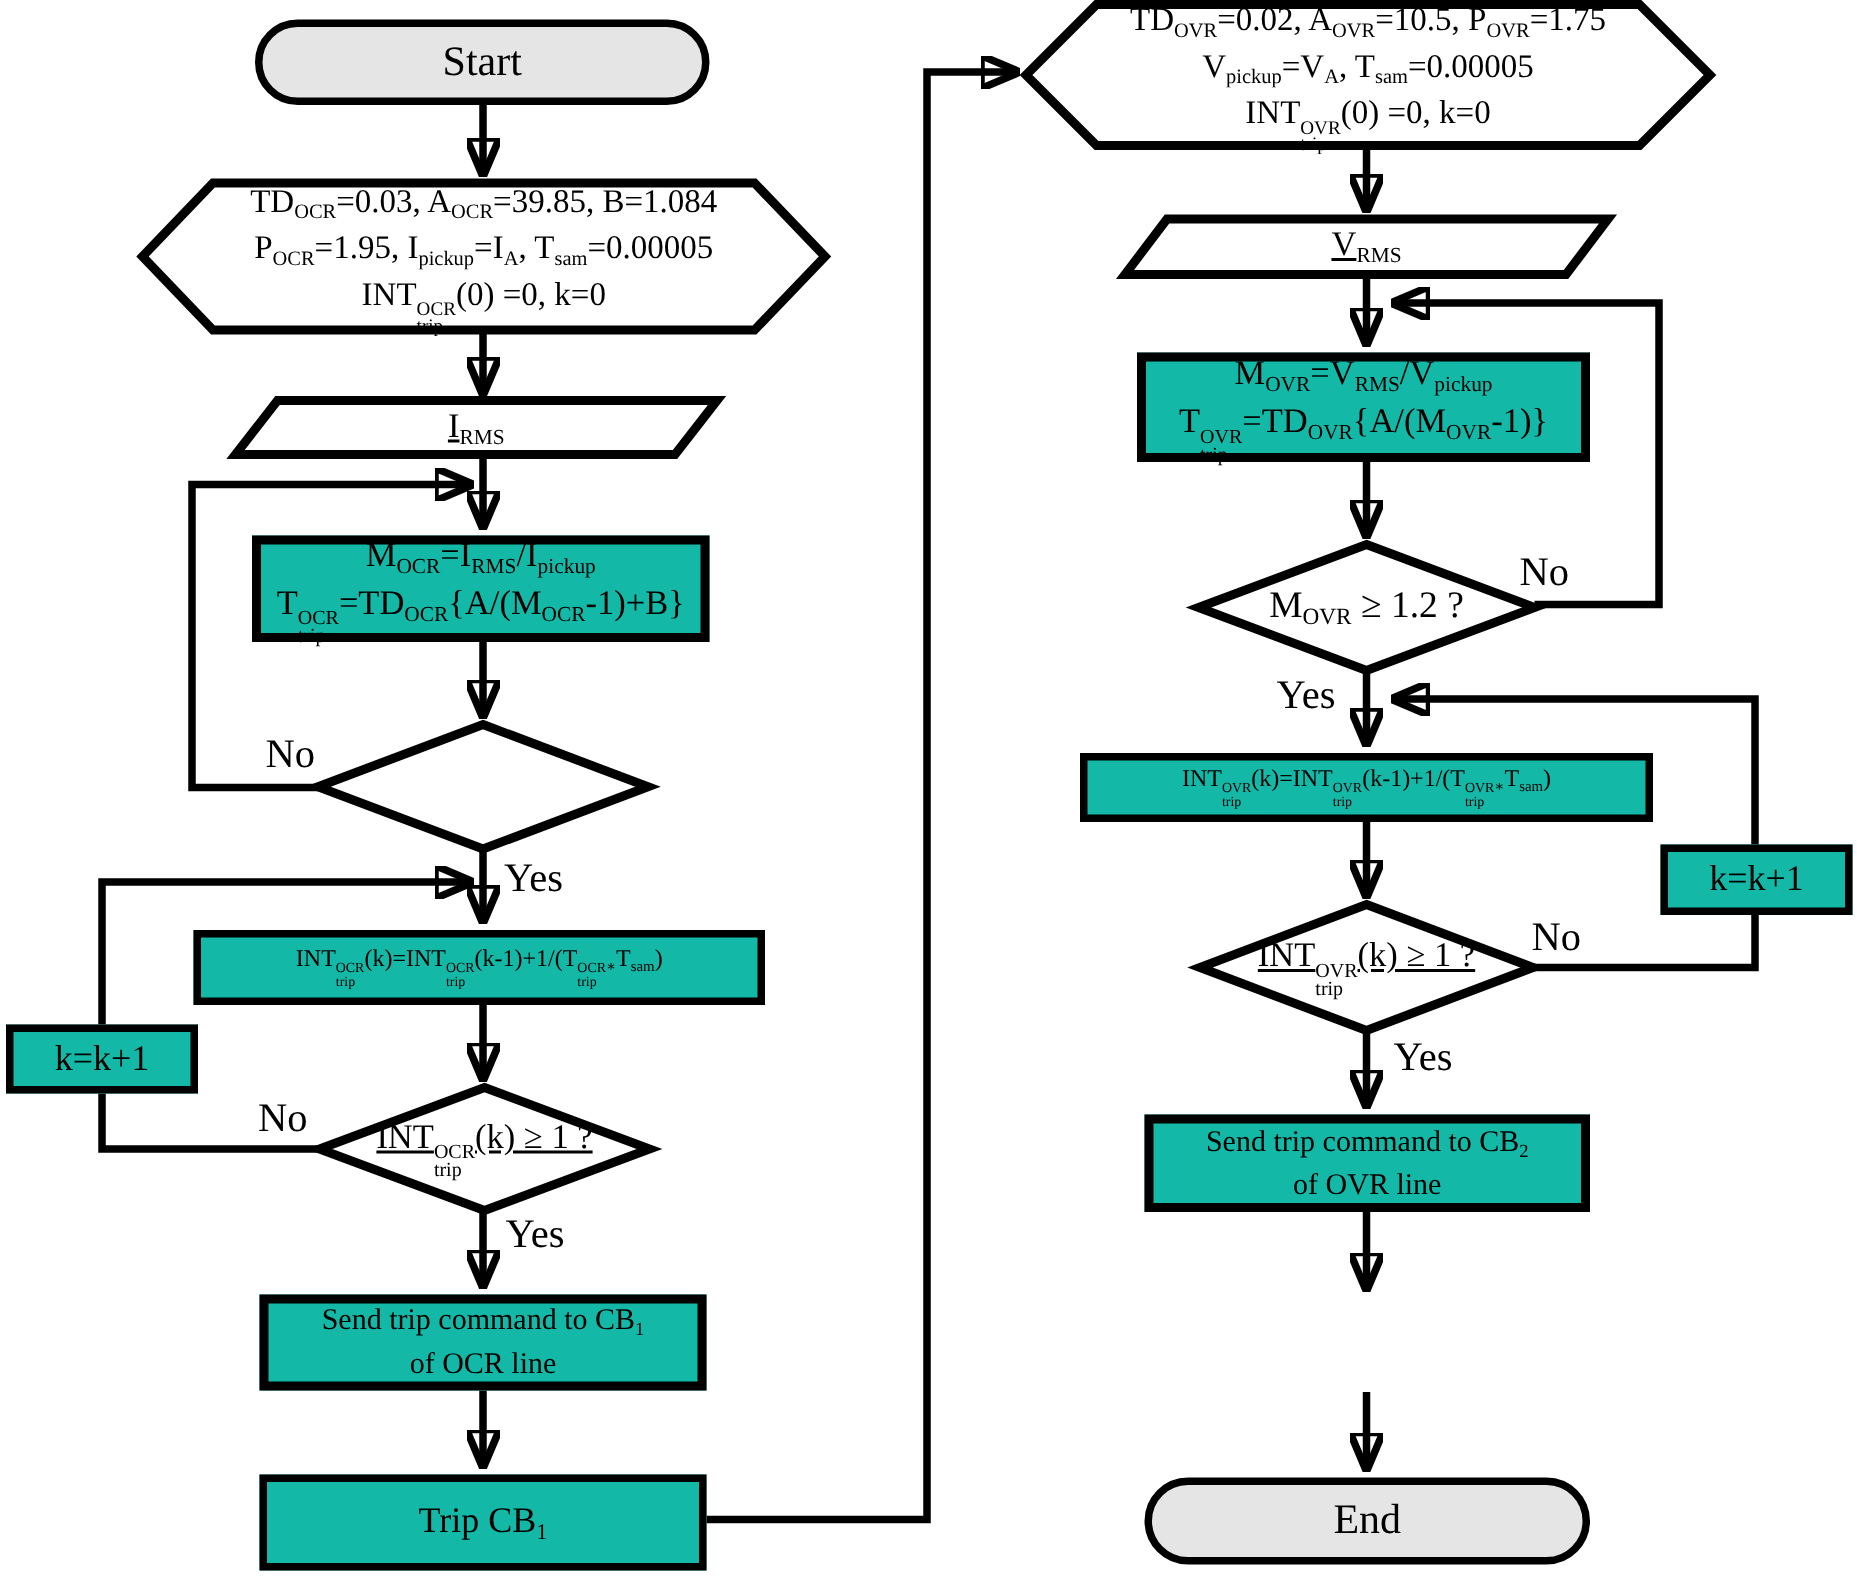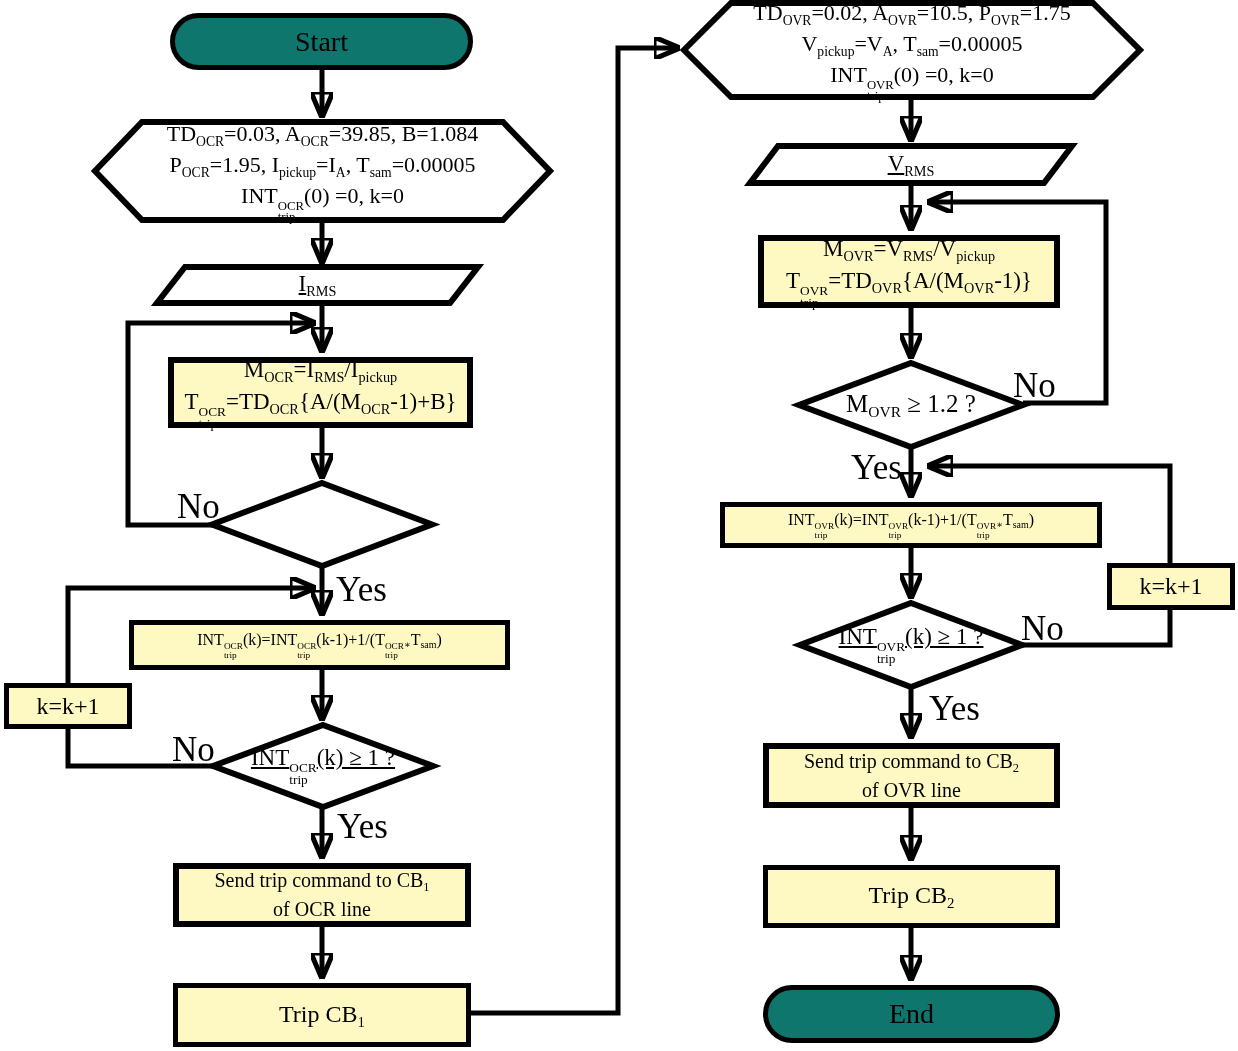--- a/index.html
+++ b/index.html
@@ -4,33 +4,33 @@
 <style>
   html,body{margin:0;padding:0;background:#ffffff;}
   #canvas{
     position:relative;width:1238px;height:1051px;background:#ffffff;
     font-family:"Liberation Serif","DejaVu Serif",serif;color:#000;
     overflow:hidden;
   }
   #wires{position:absolute;left:0;top:0;width:1238px;height:1051px;}
   #wires path{fill:none;stroke:#000;stroke-width:5;}
   .node{position:absolute;display:flex;align-items:center;justify-content:center;text-align:center;box-sizing:border-box;}
-  .rect{border:5px solid #000;background:#fef9c3;}
-  .stadium{border:5px solid #000;background:#0f766e;border-radius:32px;}
+  .rect{border:5px solid #000;background:#14b8a6;}
+  .stadium{border:5px solid #000;background:#e5e5e5;border-radius:32px;}
   .shape{position:absolute;left:0;top:0;width:100%;height:100%;overflow:visible;}
   .shape polygon{fill:#fff;stroke:#000;stroke-width:6;}
   .content{position:relative;width:100%;}
   .line{white-space:nowrap;}
   
   .ss{display:inline-flex;flex-direction:column;justify-content:center;
       vertical-align:-0.52em;font-size:0.58em;line-height:0.92;text-align:left;}
   .ss span{display:block;}
   
   .sb{font-size:0.62em;vertical-align:-0.34em;line-height:1;}
-  .edge-label{position:absolute;font-size:35px;white-space:nowrap;font-family:Liberation Serif, serif;}
+  .edge-label{position:absolute;font-size:27px;white-space:nowrap;font-family:Liberation Serif, serif;}
   .fs28{font-size:28px;}
   .fs25{font-size:25px;}
   .fs24{font-size:24px;}
   .fs23{font-size:23px;text-decoration:underline;}
   .fs22{font-size:22px;line-height:31px;}
   .fs20{font-size:16px;}
   .twoline{line-height:32px;font-size:23px;}
   .twoline-sm{line-height:29px;font-size:20px;}
 </style>
 </head>
@@ -220,23 +220,20 @@
         </span>(k) ≥ 1 ?</div>
   </div>
 
   <div class="node rect" style="left:763px;top:743px;width:297px;height:65px;border-width:6px;">
     <div class="content twoline-sm">
       <div class="line">Send trip command to CB<span class="sb">2</span></div>
       <div class="line">of OVR line</div>
     </div>
   </div>
 
-  <div class="node rect fs24" style="left:763px;top:865px;width:297px;height:63px;">
-    <div class="content">Trip CB<span class="sb">2</span></div>
-  </div>
 
   <div class="node stadium fs28" style="left:763px;top:985px;width:297px;height:58px;">
     <div class="content">End</div>
   </div>
 
   <div class="edge-label" style="left:1013px;top:366px;">No</div>
   <div class="edge-label" style="left:851px;top:448px;">Yes</div>
   <div class="edge-label" style="left:1021px;top:609px;">No</div>
   <div class="edge-label" style="left:929px;top:689px;">Yes</div>
 

